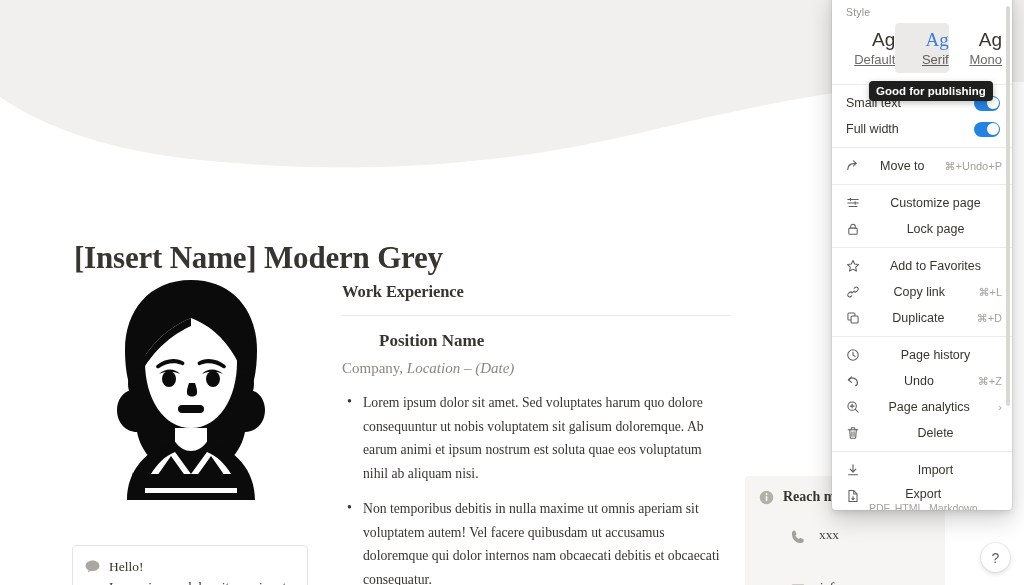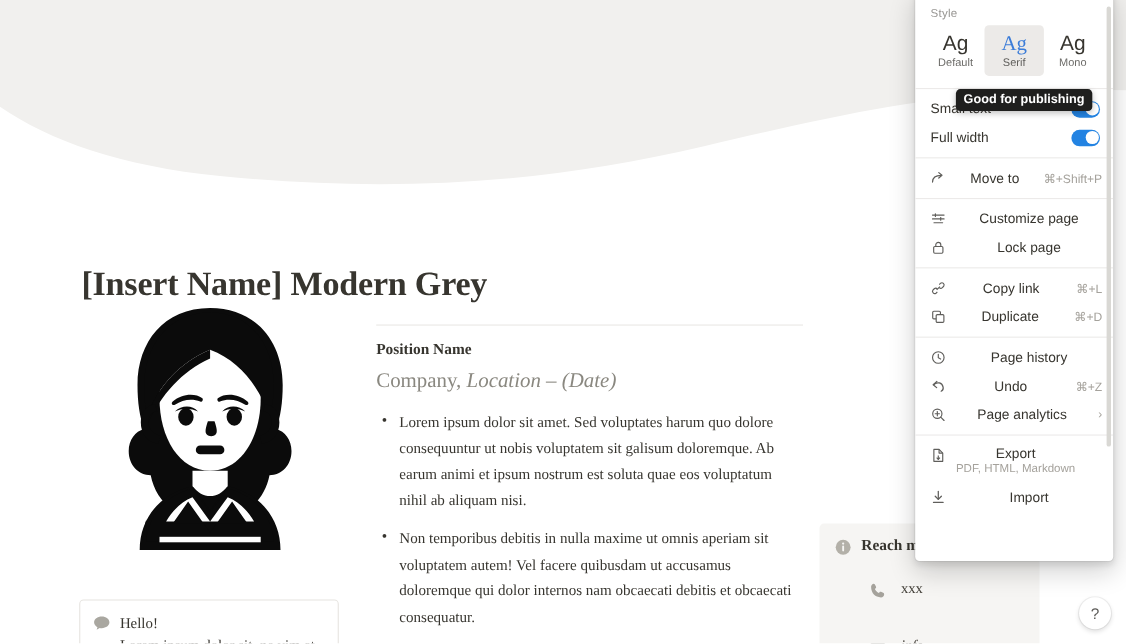--- a/index.html
+++ b/index.html
@@ -55,26 +55,27 @@
     position: absolute; left: 342px; top: 82px; width: 388px;
   }
   .work h2 {
     font-family: "Liberation Serif", serif;
     font-size: 16.5px; font-weight: bold; color: #37352f;
     letter-spacing: -0.1px;
   }
   .work .rule { height:1px; background:#e9e8e5; margin-top: 13px; }
   .work h3 {
     font-family: "Liberation Serif", serif;
-    font-size: 14px; font-weight: bold; color: #37352f;
+    font-size: 17px; font-weight: bold; color: #37352f;
     margin-top: 15px;
+    margin-left: 37px;
   }
   .work .meta {
     font-family: "Liberation Serif", serif;
-    font-size: 19px; color: #8a8880; margin-top: 9px;
+    font-size: 15px; color: #8a8880; margin-top: 9px;
   }
   .work .meta i { font-style: italic; }
   .work ul { list-style: none; margin-top: 14px; }
   .work li {
     position: relative; padding-left: 21px; margin-bottom: 12px;
     font-family: "Liberation Serif", serif;
     font-size: 13.7px; line-height: 1.72; color: #37352f;
   }
   .work li::before {
     content: "•"; position: absolute; left: 5px; top: -1px;
@@ -109,25 +110,25 @@
     box-shadow: 0 0 0 1px rgba(15,15,15,0.05), 0 3px 6px rgba(15,15,15,0.10), 0 9px 24px rgba(15,15,15,0.20);
     overflow: hidden;
   }
   .menu-scroll { position: absolute; inset: 0; overflow: hidden; }
 
   .menu-section-label {
     font-size: 10.5px; color: #979592; padding: 14px 14px 5px 14px; letter-spacing: 0.2px;
   }
   .style-row { display: flex; gap: 0; padding: 0 10px 6px 10px; }
   .style-opt {
-    flex: 1 1 0; border-radius: 4px; padding: 6px 0 6px 0; text-align: center; cursor: pointer;
+    flex: 1 1 0; border-radius: 4px; padding: 6px 0 6px 0; text-align: right; cursor: pointer;
   }
   .style-opt.sel { background: #eceae8; }
   .style-opt .ag { font-size: 19px; line-height: 22px; color: #37352f; }
-  .style-opt .nm { font-size: 10px; color: #6b6a67; margin-top: 1px; }
+  .style-opt .nm { font-size: 13px; color: #6b6a67; margin-top: 1px; text-decoration: underline; }
   .style-opt.default-opt .ag { font-family: "Liberation Sans", sans-serif; }
   .style-opt.serif-opt .ag { font-family: "Liberation Serif", serif; color: #3b7cd8; }
   .style-opt.serif-opt .nm { color: #5f5e5b; }
   .style-opt.mono-opt .ag { font-family: "Liberation Sans", sans-serif; }
 
   .divider { height: 1px; background: #eceae9; margin: 5px 0; }
 
   .toggle-row {
     display: flex; align-items: center; justify-content: space-between;
     padding: 4px 12px 4px 14px; height: 26px;
@@ -240,20 +241,21 @@
           <path d="M8 0.5 C3.8 0.5 0.5 3 0.5 6.2 C0.5 8.2 1.8 10 3.8 11 L3 13.5 L6 11.7 C6.6 11.8 7.3 11.9 8 11.9 C12.2 11.9 15.5 9.4 15.5 6.2 C15.5 3 12.2 0.5 8 0.5 Z" fill="#a9a7a0"></path>
         </svg>
         <div class="callout-text">
           <b>Hello!</b>
           <span class="sub">Lorem ipsum dolor sit, ne vim at</span>
         </div>
       </div>
     </div>
 
     <div class="work">
+      <h2>Work Experience</h2>
       <div class="rule"></div>
       <h3>Position Name</h3>
       <div class="meta"><span>Company, </span><i>Location</i><i> – (Date)</i></div>
       <ul>
         <li>Lorem ipsum dolor sit amet. Sed voluptates harum quo dolore consequuntur ut nobis voluptatem sit galisum doloremque. Ab earum animi et ipsum nostrum est soluta quae eos voluptatum nihil ab aliquam nisi.</li>
         <li>Non temporibus debitis in nulla maxime ut omnis aperiam sit voluptatem autem! Vel facere quibusdam ut accusamus doloremque qui dolor internos nam obcaecati debitis et obcaecati consequatur.</li>
 
       </ul>
     </div>
 
@@ -324,21 +326,21 @@
       <div class="divider"></div>
 
       <div class="mi">
         <svg class="mi-ic" viewBox="0 0 16 16">
           <g stroke="#5f5e5b" stroke-width="1.3" fill="none" stroke-linecap="round" stroke-linejoin="round">
             <path d="M2 12 C2 7 5 5 11 5"></path>
               <path d="M8.5 2.2 L11.8 5 L8.5 7.8"></path>
           </g>
         </svg>
         <span class="mi-lb">Move to</span>
-        <span class="mi-kb">⌘+Shift+P</span>
+        <span class="mi-kb">⌘+Undo+P</span>
       </div>
 
       <div class="divider"></div>
 
       <div class="mi">
         <svg class="mi-ic" viewBox="0 0 16 16">
           <g stroke="#5f5e5b" stroke-width="1.2" stroke-linecap="round">
             <path d="M2 4 h12"></path>
               <path d="M2 8 h12"></path>
               <path d="M3.5 12 h9"></path>
@@ -354,20 +356,26 @@
           <g stroke="#5f5e5b" stroke-width="1.2" fill="none">
             <rect x="3.2" y="7" width="9.6" height="7" rx="1.2"></rect>
             <path d="M5.4 7 V5.2 a2.6 2.6 0 015.2 0 V7"></path>
           </g>
         </svg>
         <span class="mi-lb">Lock page</span>
       </div>
 
       <div class="divider"></div>
 
+      <div class="mi">
+        <svg class="mi-ic" viewBox="0 0 16 16">
+          <path d="M8 1.8 l1.9 4 4.3.6 -3.1 3 .8 4.3 -3.9 -2.1 -3.9 2.1 .8 -4.3 -3.1 -3 4.3 -.6 z" fill="none" stroke="#5f5e5b" stroke-width="1.2" stroke-linejoin="round"></path>
+        </svg>
+        <span class="mi-lb">Add to Favorites</span>
+      </div>
 
       <div class="mi">
         <svg class="mi-ic" viewBox="0 0 16 16">
           <g stroke="#5f5e5b" stroke-width="1.2" fill="none">
             <path d="M6.3 9.7 L9.7 6.3"></path>
             <path d="M9.0 4.2 l1.4 -1.4 a2.3 2.3 0 013.2 3.2 l-1.4 1.4 a2.3 2.3 0 01-3.2 0"></path>
             <path d="M7.0 11.8 l-1.4 1.4 a2.3 2.3 0 01-3.2 -3.2 l1.4 -1.4 a2.3 2.3 0 013.2 0"></path>
           </g>
         </svg>
         <span class="mi-lb">Copy link</span>
@@ -414,49 +422,61 @@
             <circle cx="7" cy="7" r="4.8"></circle>
               <path d="M10.5 10.5 L14 14"></path>
             <path d="M7 4.8 V9.2"></path>
               <path d="M4.8 7 H9.2"></path>
           </g>
         </svg>
         <span class="mi-lb">Page analytics</span>
         <span class="mi-ch">›</span>
       </div>
 
-
-      <div class="divider"></div>
+      <div class="mi">
+        <svg class="mi-ic" viewBox="0 0 16 16">
+          <g stroke="#5f5e5b" stroke-width="1.2" fill="none" stroke-linecap="round">
+            <path d="M2.6 4.2 h10.8"></path>
+            <path d="M4.2 4.2 l.7 9 a1 1 0 001 .9 h4.2 a1 1 0 001-.9 l.7-9"></path>
+            <path d="M6 4.2 V2.8 a.8.8 0 01.8-.8 h2.4 a.8.8 0 01.8.8 V4.2"></path>
+            <path d="M6.8 6.6 V11.6"></path>
+              <path d="M9.2 6.6 V11.6"></path>
+          </g>
+        </svg>
+        <span class="mi-lb">Delete</span>
+      </div>
+
+      <div class="divider"></div>
+
+      <div class="mi">
+        <svg class="mi-ic" viewBox="0 0 16 16">
+          <g stroke="#5f5e5b" stroke-width="1.3" fill="none" stroke-linecap="round" stroke-linejoin="round">
+            <path d="M8 2 V10"></path>
+              <path d="M4.8 7 L8 10.3 L11.2 7"></path>
+              <path d="M3 13.4 h10"></path>
+          </g>
+        </svg>
+        <span class="mi-lb">Import</span>
+      </div>
 
       <div class="mi mi-2">
         <svg class="mi-ic" viewBox="0 0 16 16">
           <g stroke="#5f5e5b" stroke-width="1.2" fill="none" stroke-linejoin="round">
             <path d="M3.4 1.8 h5.4 l3.8 3.8 v8.6 h-9.2 z"></path>
             <path d="M8.8 1.8 v3.8 h3.8"></path>
             <path d="M8 8.2 v4"></path>
               <path d="M6.3 10.3 L8 12.2 L9.7 10.3"></path>
           </g>
         </svg>
         <div class="stack">
           <span class="mi-lb">Export</span>
           <div class="mi-sub">PDF, HTML, Markdown</div>
         </div>
       </div>
 
-      <div class="mi">
-        <svg class="mi-ic" viewBox="0 0 16 16">
-          <g stroke="#5f5e5b" stroke-width="1.3" fill="none" stroke-linecap="round" stroke-linejoin="round">
-            <path d="M8 2 V10"></path>
-              <path d="M4.8 7 L8 10.3 L11.2 7"></path>
-              <path d="M3 13.4 h10"></path>
-          </g>
-        </svg>
-        <span class="mi-lb">Import</span>
-      </div>
-
     </div>
 
     <div class="menu-sb"></div>
   </div>
 
   <div class="tooltip">Good for publishing</div>
 
   <div class="help-btn">?</div>
 
 </div>

